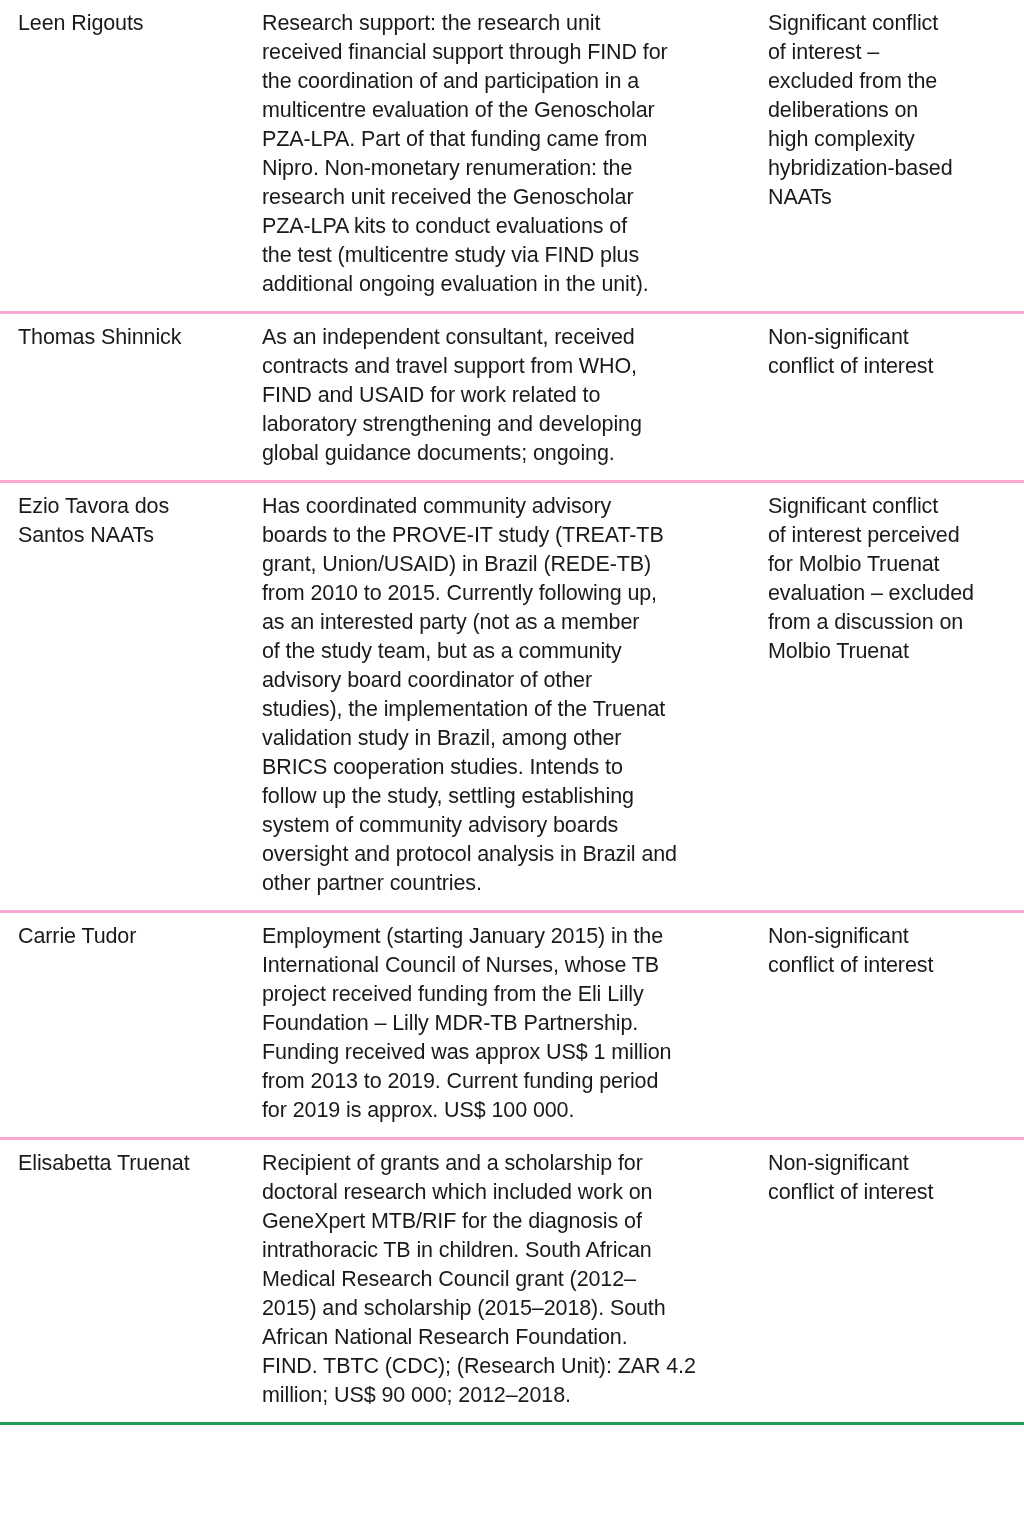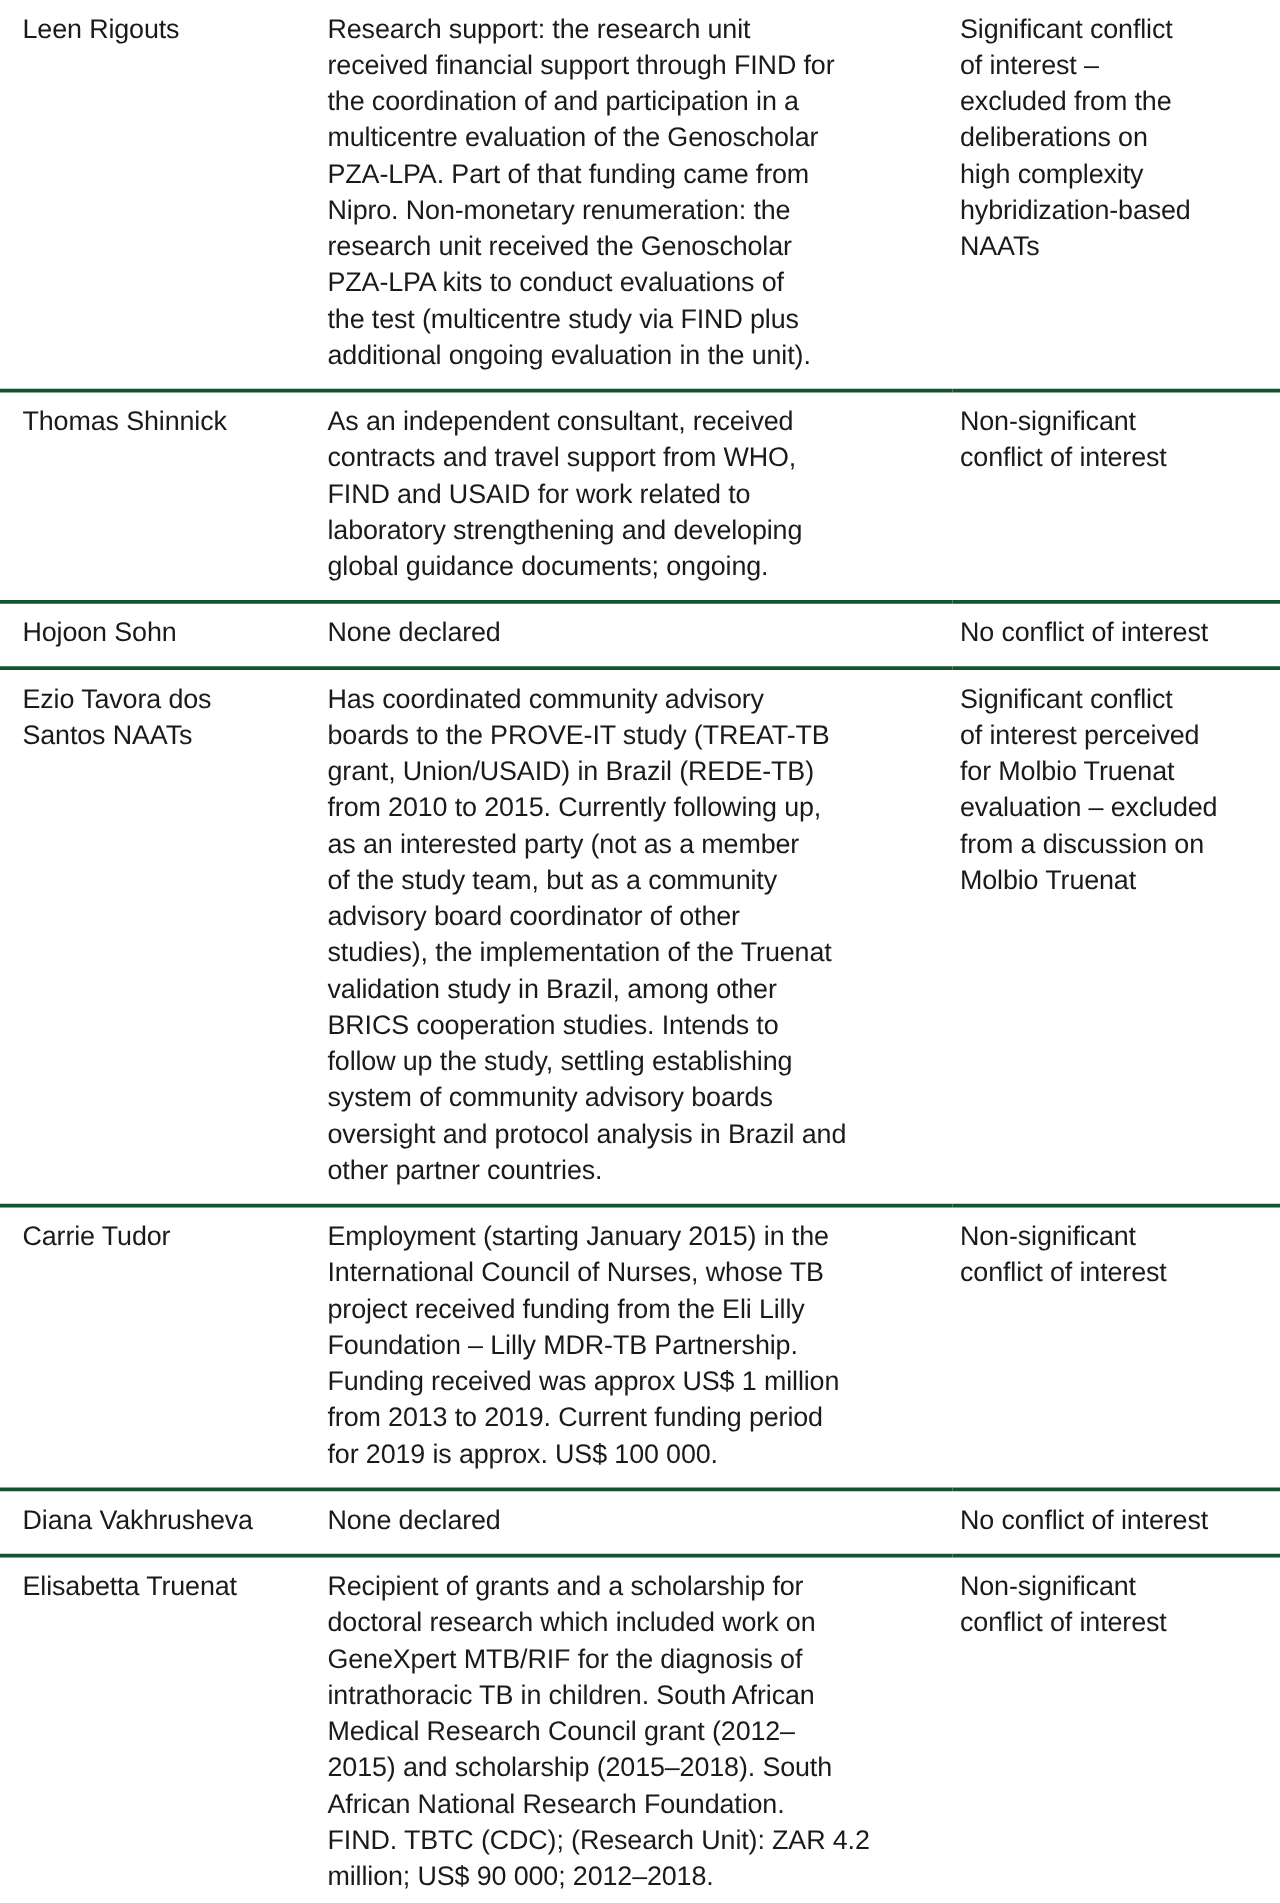--- a/index.html
+++ b/index.html
@@ -19,21 +19,21 @@
     width: 1024px;
     border-collapse: collapse;
     table-layout: fixed;
   }
 
   #doi-table col.c-name   { width: 256px; }
   #doi-table col.c-decl   { width: 506px; }
   #doi-table col.c-assess { width: 262px; }
 
   #doi-table tr.data-row > td {
-    border-bottom: 3px solid #14532d;
+    border-bottom: 3px solid #f9a8d4;
     vertical-align: top;
     padding: 9px 14px 12px 0;
     font-size: 21.5px;
     line-height: 29px;
     letter-spacing: -0.1px;
   }
 
   #doi-table tr.data-row > td.cell-name {
     padding-left: 18px;
   }
@@ -105,31 +105,20 @@
 FIND and USAID for work related to
 laboratory strengthening and developing
 global guidance documents; ongoing.</span>
         </td>
       <td class="cell-assessment">
           <span class="cell-text">Non-significant
 conflict of interest</span>
         </td>
     </tr>
 
-    <tr class="data-row">
-      <td class="cell-name">
-          <span class="cell-text">Hojoon Sohn</span>
-        </td>
-      <td class="cell-declaration">
-          <span class="cell-text">None declared</span>
-        </td>
-      <td class="cell-assessment">
-          <span class="cell-text">No conflict of interest</span>
-        </td>
-    </tr>
 
 
     <tr class="data-row">
       <td class="cell-name">
           <span class="cell-text">Ezio Tavora dos
 Santos NAATs</span>
         </td>
       <td class="cell-declaration">
           <span class="cell-text">Has coordinated community advisory
 boards to the PROVE-IT study (TREAT-TB
@@ -168,31 +157,20 @@
 Funding received was approx US$ 1 million
 from 2013 to 2019. Current funding period
 for 2019 is approx. US$ 100 000.</span>
         </td>
       <td class="cell-assessment">
           <span class="cell-text">Non-significant
 conflict of interest</span>
         </td>
     </tr>
 
-    <tr class="data-row">
-      <td class="cell-name">
-          <span class="cell-text">Diana Vakhrusheva</span>
-        </td>
-      <td class="cell-declaration">
-          <span class="cell-text">None declared</span>
-        </td>
-      <td class="cell-assessment">
-          <span class="cell-text">No conflict of interest</span>
-        </td>
-    </tr>
 
     <tr class="data-row">
       <td class="cell-name">
           <span class="cell-text">Elisabetta Truenat</span>
         </td>
       <td class="cell-declaration">
           <span class="cell-text">Recipient of grants and a scholarship for
 doctoral research which included work on
 GeneXpert MTB/RIF for the diagnosis of
 intrathoracic TB in children. South African

